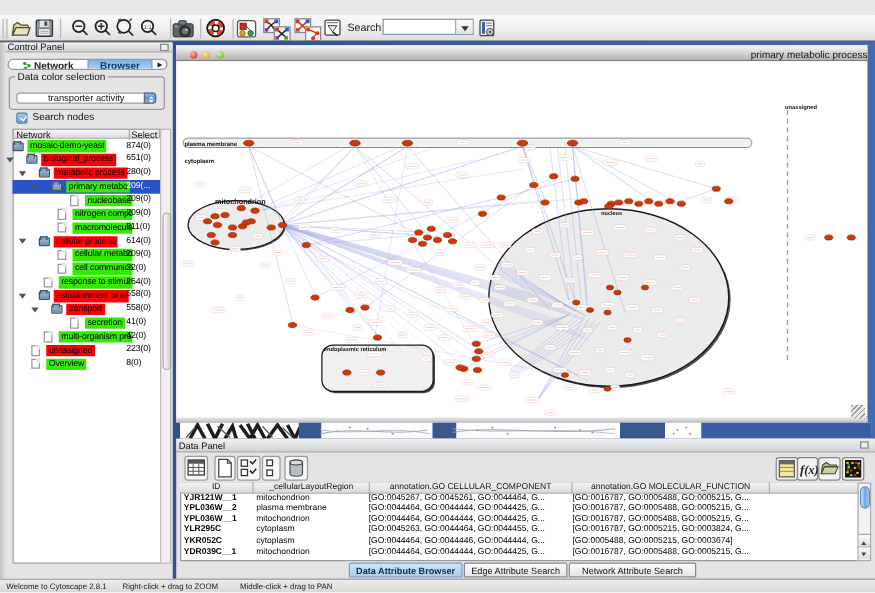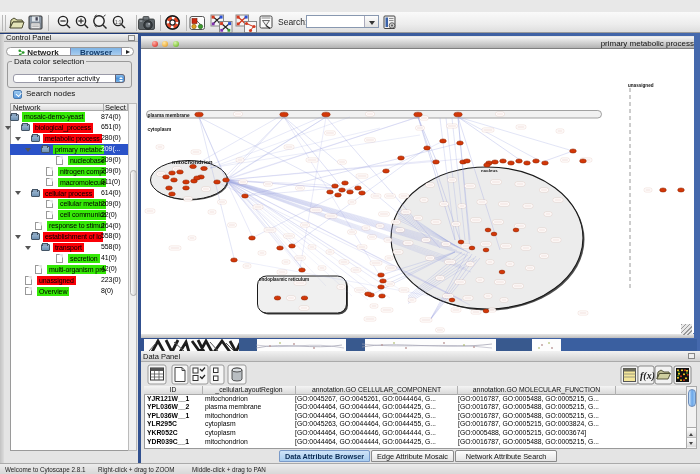--- a/index.html
+++ b/index.html
@@ -1227,19 +1227,19 @@
       <span class="c3">[GO:0044464, GO:0044446, GO:0044444, G...</span>
       <span class="c4">[GO:0005488, GO:0005215, GO:0003674]</span>
     </div>
     <div class="drow" style="top:437.75px">
       <span class="c1">YDR039C__1</span>
       <span class="c2">mitochondrion</span>
       <span class="c3">[GO:0044464, GO:0044444, GO:0044425, G...</span>
       <span class="c4">[GO:0016787, GO:0005488, GO:0005215, G...</span>
     </div>
  <div class="btab" id="bt1">Data Attribute Browser</div>
- <div class="btab" id="bt2">Edge Attribute Mosaic</div>
+ <div class="btab" id="bt2">Edge Attribute Search</div>
  <div class="btab" id="bt3">Network Attribute Search</div>
  <div id="status">
    <span style="left:5px">Welcome to Cytoscape 2.8.1</span>
    <span style="left:98px">Right-click + drag to ZOOM</span>
    <span style="left:192px">Middle-click + drag to PAN</span>
  </div>
 </div>
 </body></html>

